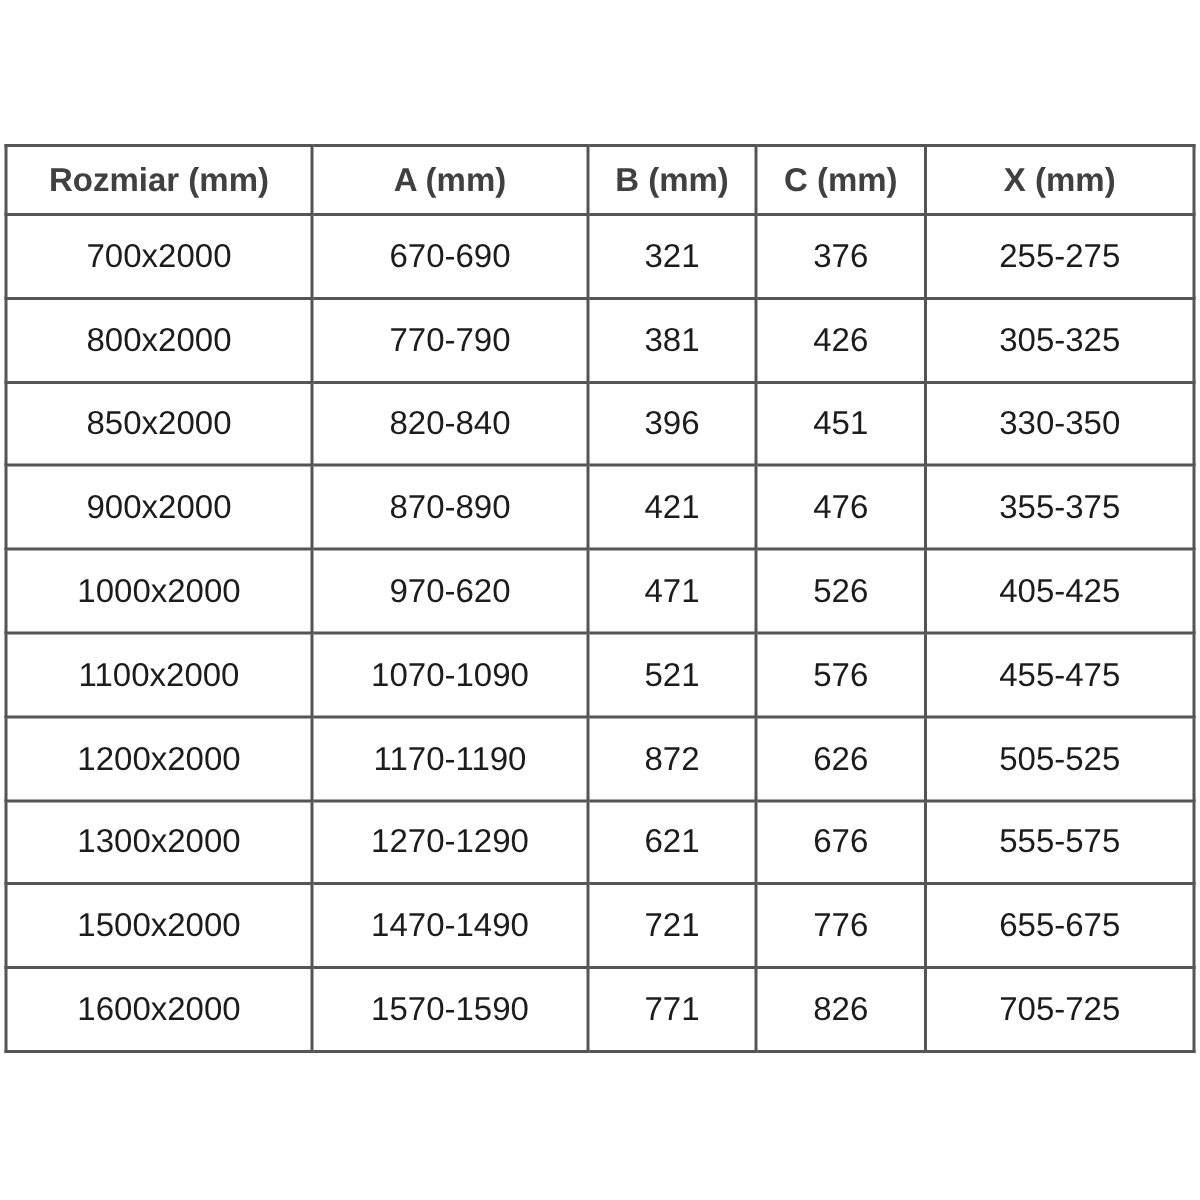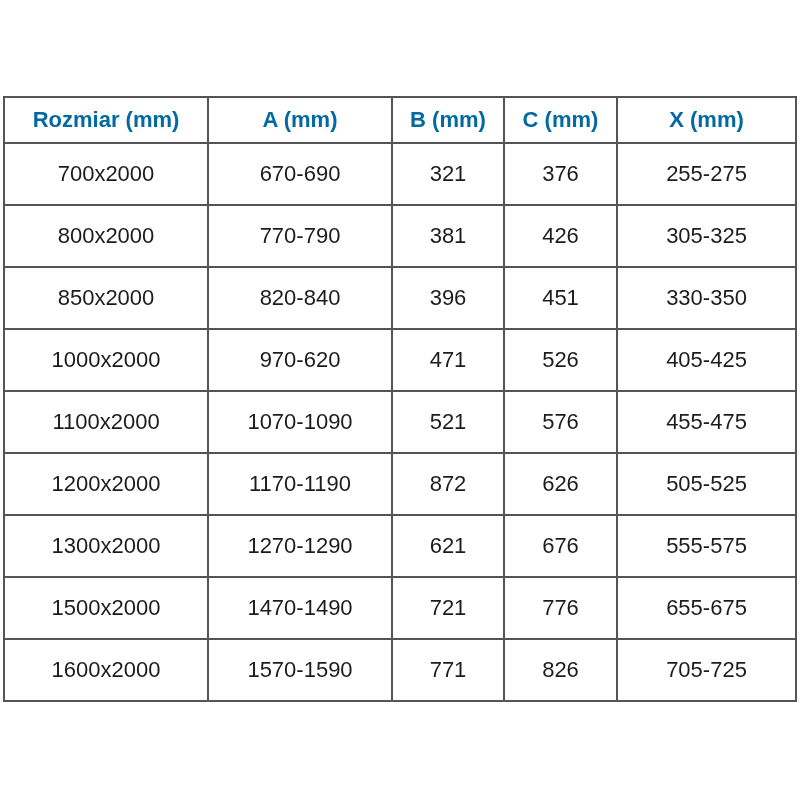--- a/index.html
+++ b/index.html
@@ -33,21 +33,21 @@
     font-size: 22px;
     line-height: 1.1;
     overflow: hidden;
     white-space: nowrap;
   }
   table.size-table {
     border: 2px solid #3c3c3c;
   }
   table.size-table th {
     font-weight: bold;
-    color: #0369a1;
+    color: #404040;
     margin-top: 10px;
   }
   table.size-table td {
     font-weight: normal;
     color: #1c1c1c;
   }
   tr.header-row { height: 46px; }
   tr.data-row   { height: 55px; border-radius: 15px; }
 </style>
 </head>
@@ -86,20 +86,27 @@
       <td>305-325</td>
     </tr>
     <tr class="data-row">
       <td>850x2000</td>
       <td>820-840</td>
       <td>396</td>
       <td>451</td>
       <td>330-350</td>
     </tr>
     <tr class="data-row">
+      <td>900x2000</td>
+      <td>870-890</td>
+      <td>421</td>
+      <td>476</td>
+      <td>355-375</td>
+    </tr>
+    <tr class="data-row">
       <td>1000x2000</td>
       <td>970-620</td>
       <td>471</td>
       <td>526</td>
       <td>405-425</td>
     </tr>
     <tr class="data-row">
       <td>1100x2000</td>
       <td>1070-1090</td>
       <td>521</td>

